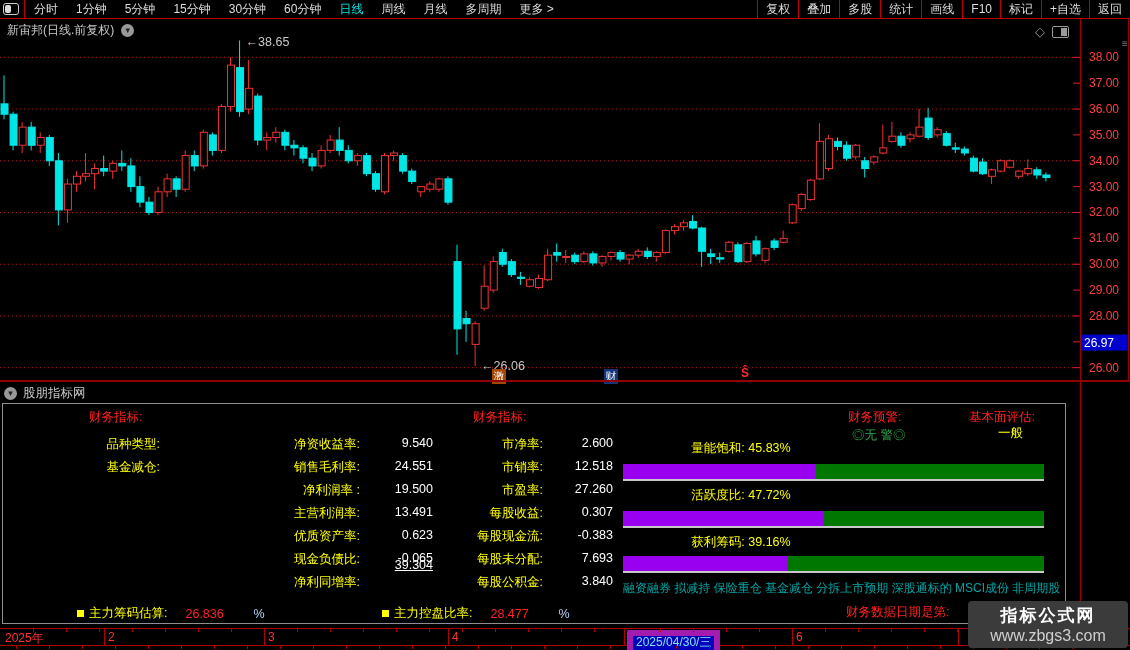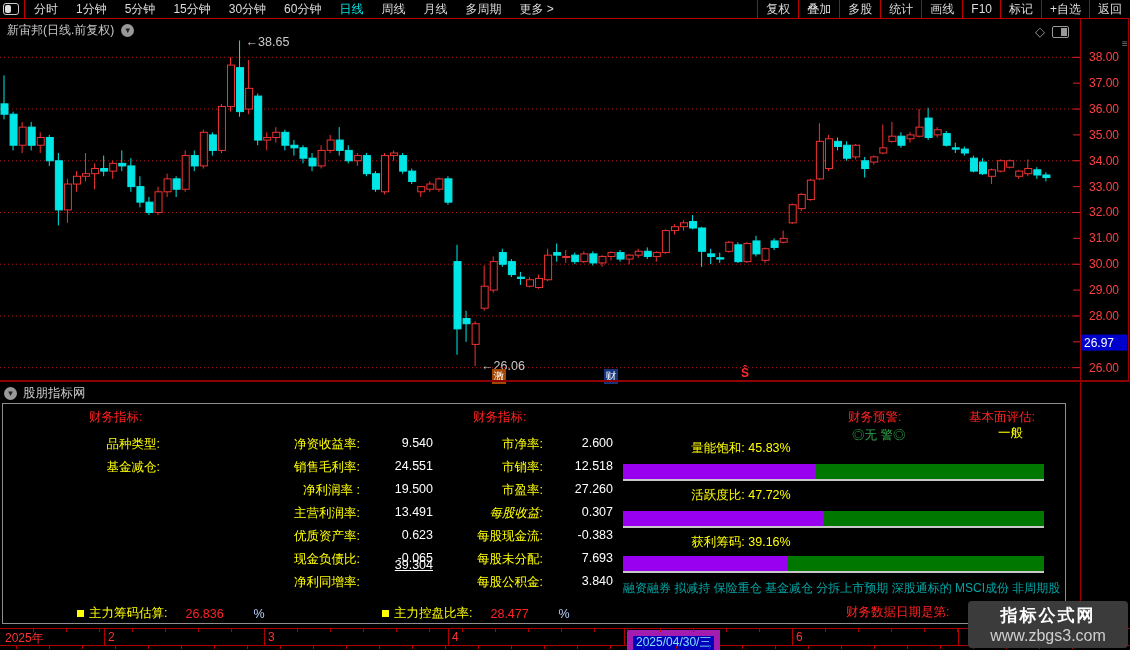--- a/index.html
+++ b/index.html
@@ -438,21 +438,21 @@
     <div class="abs lblbox" style="left: 235px; top: 147px;">现金负债比:</div>
     <div class="abs valbox" style="left: 350px; top: 147px;">-0.065</div>
     <div class="abs lblbox" style="left: 235px; top: 170px;">净利同增率:</div>
     <div class="abs valbox" style="left: 350px; top: 154px; text-decoration: underline;">39.304</div>
     <div class="abs lblbox" style="left: 418px; top: 32px;">市净率:</div>
     <div class="abs valbox" style="left: 530px; top: 32px;">2.600</div>
     <div class="abs lblbox" style="left: 418px; top: 55px;">市销率:</div>
     <div class="abs valbox" style="left: 530px; top: 55px;">12.518</div>
     <div class="abs lblbox" style="left: 418px; top: 78px;">市盈率:</div>
     <div class="abs valbox" style="left: 530px; top: 78px;">27.260</div>
-    <div class="abs lblbox" style="left: 418px; top: 101px; font-style: italic;">每股收益:</div>
+    <div class="abs lblbox" style="left: 418px; top: 101px;">每股收益:</div>
     <div class="abs valbox" style="left: 530px; top: 101px;">0.307</div>
     <div class="abs lblbox" style="left: 418px; top: 124px;">每股现金流:</div>
     <div class="abs valbox" style="left: 530px; top: 124px;">-0.383</div>
     <div class="abs lblbox" style="left: 418px; top: 147px;">每股未分配:</div>
     <div class="abs valbox" style="left: 530px; top: 147px;">7.693</div>
     <div class="abs lblbox" style="left: 418px; top: 170px;">每股公积金:</div>
     <div class="abs valbox" style="left: 530px; top: 170px;">3.840</div>
     <div class="abs gauge-text" style="left: 648px; top: 36px;">量能饱和:  45.83%</div>
     <div class="abs gauge-bar" style="left: 620px; top: 60px; width: 421px;">
       <div class="gauge-fill" style="width: 45.83%;"></div>

